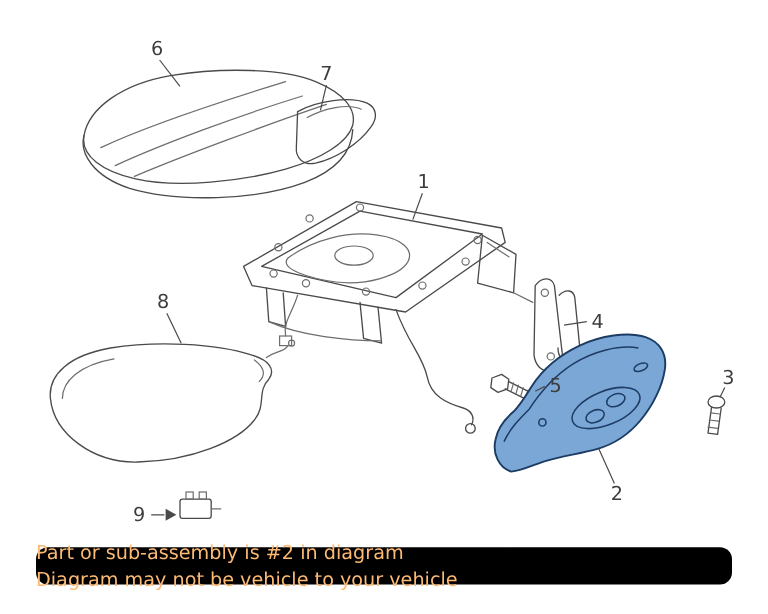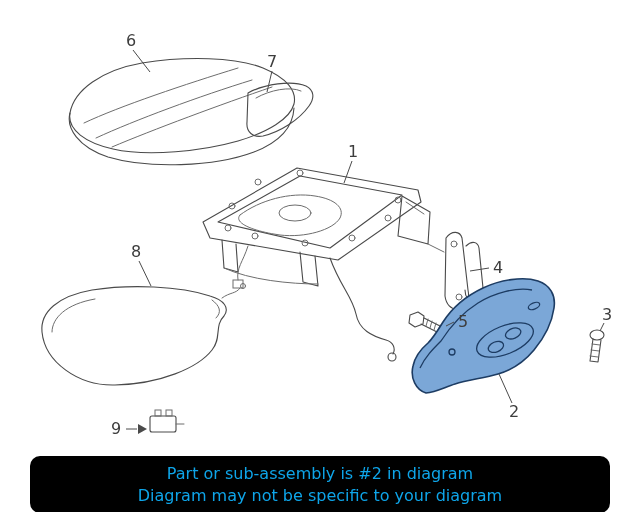--- a/index.html
+++ b/index.html
@@ -21,27 +21,27 @@
     fill: #3d3d3d;
     text-anchor: middle;
     cursor: pointer;
   }
   .highlight-detail { stroke: #1d3c63; stroke-width: 1.3; fill: none; stroke-linejoin: round; }
   .banner {
     position: absolute;
     left: 30px;
     top: 456px;
     width: 580px;
-    height: 57px;
+    height: 31px;
     background: #000000;
     border-radius: 10px;
-    color: #0ea5e9;
+    color: #fdba74;
     display: flex;
     flex-direction: column;
-    align-items: center;
+    align-items: flex-start;
     justify-content: center;
     line-height: 22px;
     font-size: 16px;
     text-align: center;
   }
 </style>
 </head>
 <body>
 
 <div class="stage">
@@ -155,16 +155,16 @@
       <text class="callout-num" x="131" y="46">6</text>
       <text class="callout-num" x="272" y="67">7</text>
       <text class="callout-num" x="136" y="257">8</text>
       <text class="callout-num" x="116" y="434">9</text>
     </g>
 
   </svg>
 
   <div class="banner">
     <div>Part or sub-assembly is #2 in diagram</div>
-    <div>Diagram may not be specific to your diagram</div>
+    <div>Diagram may not be vehicle to your vehicle</div>
   </div>
 
 </div>
 
 </body></html>

